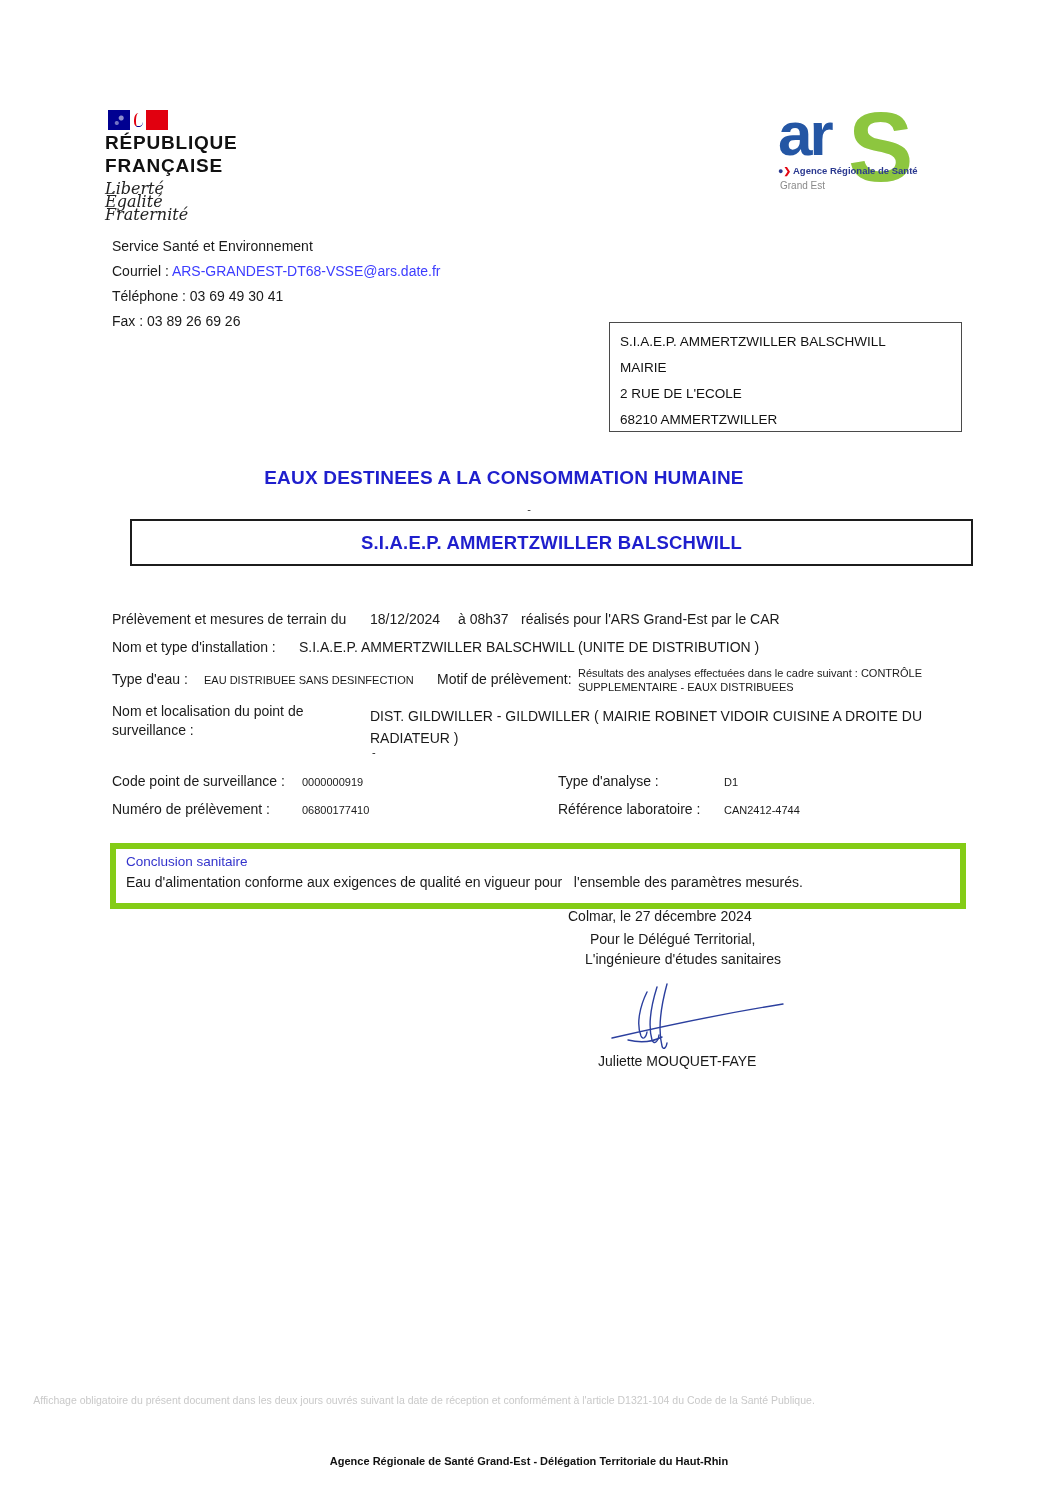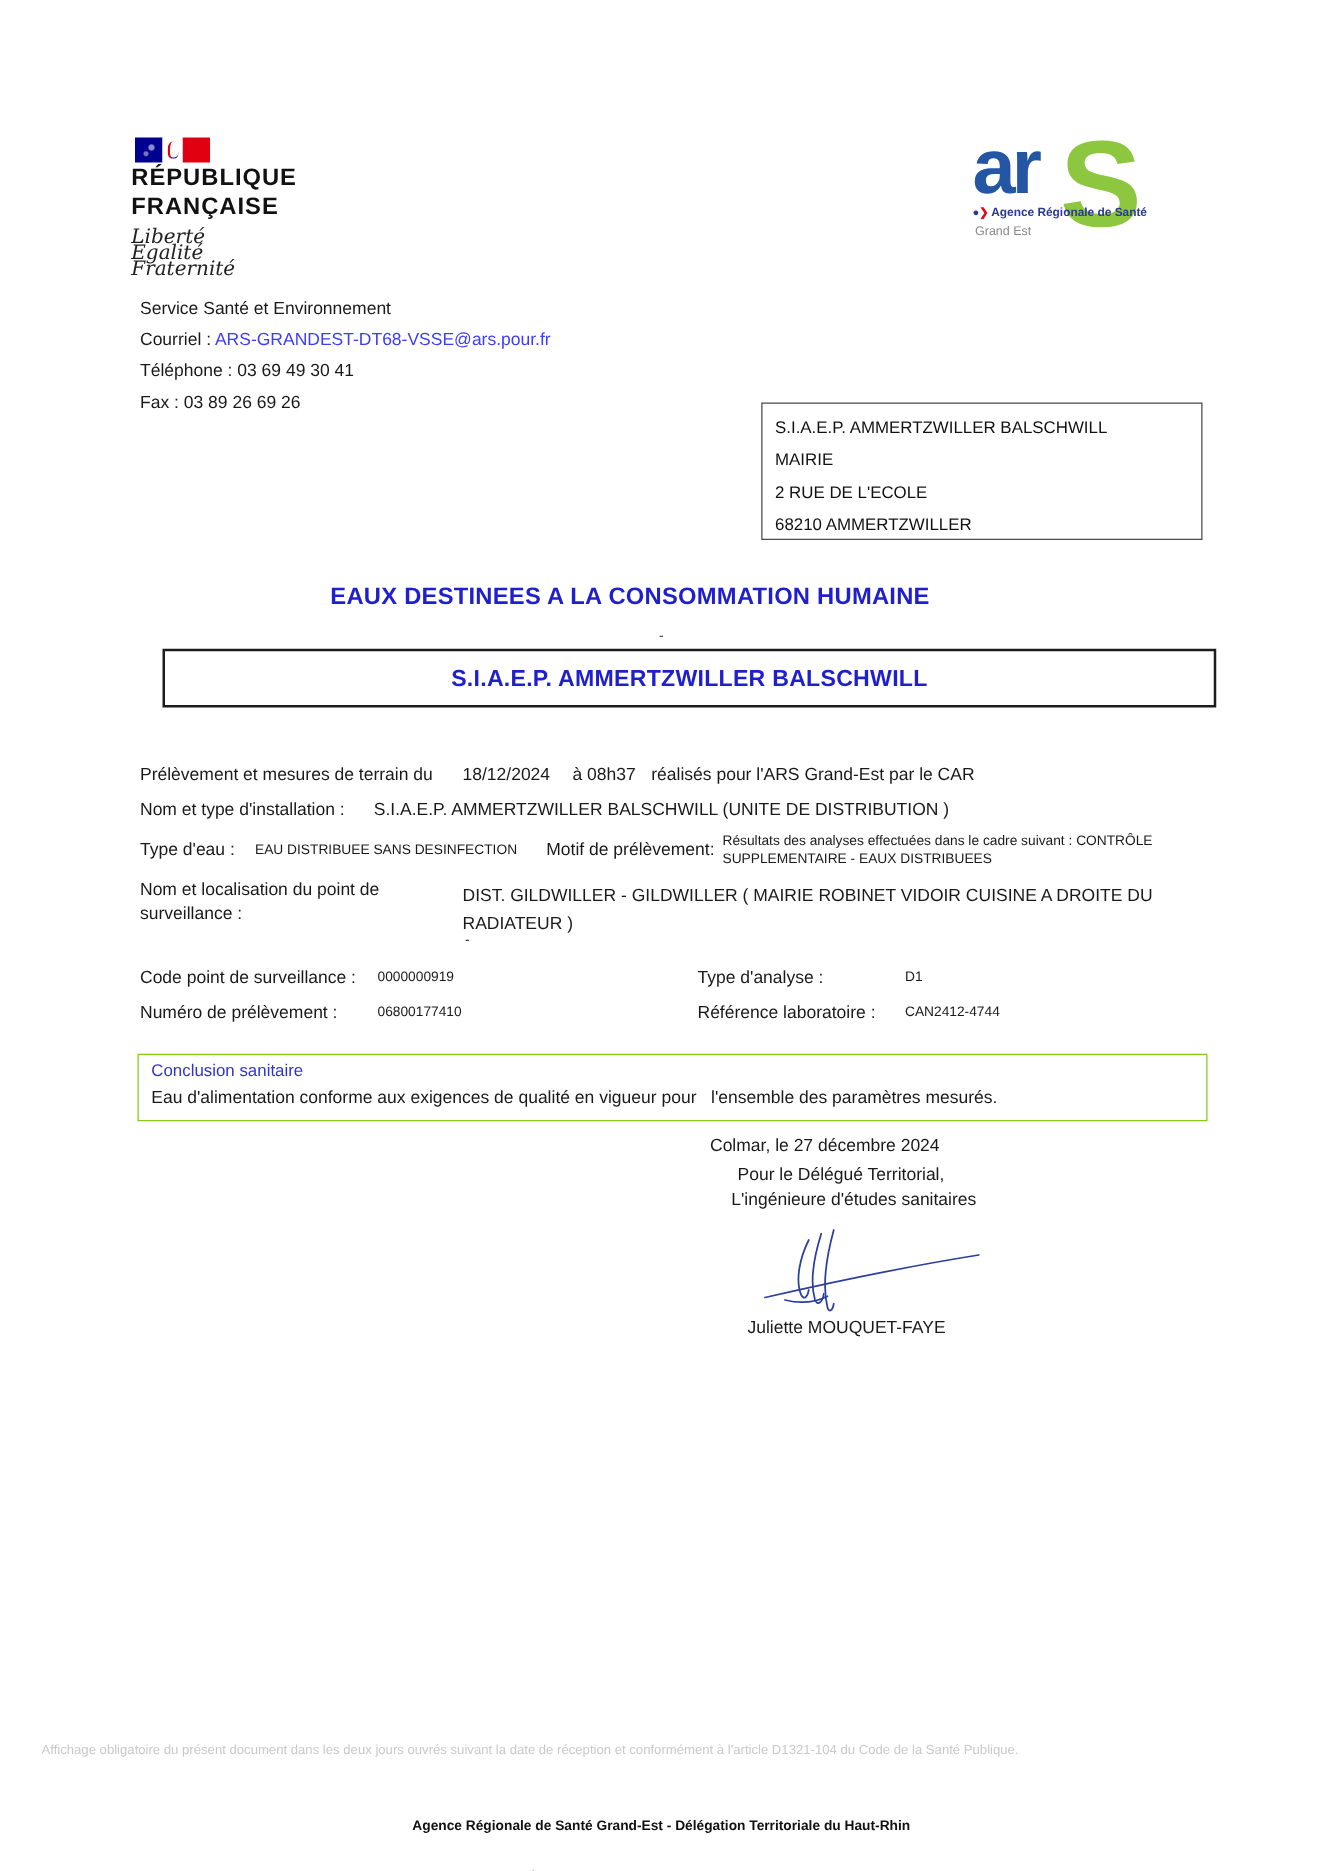--- a/index.html
+++ b/index.html
@@ -54,22 +54,22 @@
   .subtitle-box { left: 130px; top: 519px; width: 843px; height: 47px; border: 2px solid #1c1c1c;
     display: flex; align-items: center; justify-content: center;
     color: #1f1fcd; font-weight: bold; font-size: 18.5px; letter-spacing: 0.2px; }
 
   
   .lbl { font-size: 14px; color: #1a1a1a; }
   .val-sm { font-size: 11px; color: #1a1a1a; }
   .val { font-size: 14px; color: #1a1a1a; }
 
   
-  .conclusion { left: 110px; top: 843px; width: 856px; height: 54px;
-    border: 1px solid #84cc16; padding: 5px 10px; }
+  .conclusion { left: 110px; top: 843px; width: 856px; height: 66px;
+    border: 6px solid #84cc16; padding: 5px 10px; }
   .conclusion .head { color: #3333cc; font-size: 13.5px; margin-bottom: 5px; }
   .conclusion .body { color: #1a1a1a; font-size: 14px; white-space: pre-wrap; }
 
   
   .place-date { left: 568px; top: 908px; font-size: 14px; }
   .sig-for    { left: 590px; top: 931px; font-size: 14px; }
   .sig-role   { left: 585px; top: 951px; font-size: 14px; }
   .sig-svg    { left: 600px; top: 980px; }
   .sig-name   { left: 598px; top: 1053px; font-size: 14px; }
 
@@ -105,21 +105,21 @@
       <span class="ars-s">S</span>
     </div>
     <div class="ars-tagline">
       <span class="ars-dot">●</span><span class="ars-chev">❯</span><span>Agence Régionale de Santé</span>
     </div>
     <div class="ars-region">Grand Est</div>
   </div>
 
   <div class="abs contact">
     <div>Service Santé et Environnement</div>
-    <div><span>Courriel : </span><span class="link-blue">ARS-GRANDEST-DT68-VSSE@ars.pour.fr</span></div>
+    <div><span>Courriel : </span><span class="link-blue">ARS-GRANDEST-DT68-VSSE@ars.date.fr</span></div>
     <div>Téléphone : 03 69 49 30 41</div>
     <div>Fax : 03 89 26 69 26</div>
   </div>
 
   <div class="abs recipient">
     <div>S.I.A.E.P. AMMERTZWILLER BALSCHWILL</div>
     <div>MAIRIE</div>
     <div>2 RUE DE L'ECOLE</div>
     <div>68210 AMMERTZWILLER</div>
   </div>

